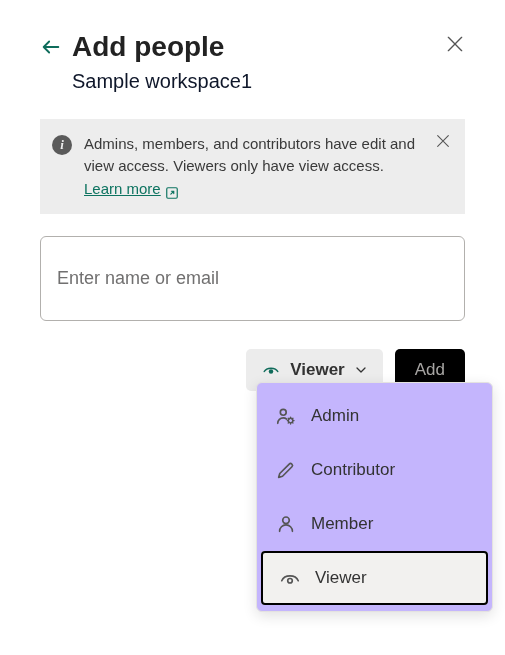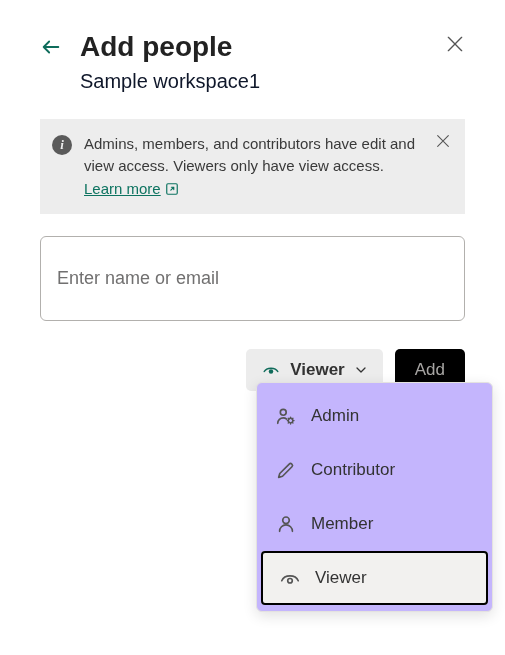--- a/index.html
+++ b/index.html
@@ -15,21 +15,21 @@
       overflow: hidden;
       color: #323130;
     }
     .panel {
       padding: 30px 40px 20px 40px;
       position: relative;
     }
     .header {
       display: flex;
       align-items: flex-start;
-      gap: 18px;
+      gap: 10px;
       margin-bottom: 12px;
     }
     .back-btn {
       margin-top: 6px;
       cursor: pointer;
       color: #0e6c5b;
     }
     .back-btn svg { width: 22px; height: 22px; }
     .title-block { flex: 1; }
     .title {
@@ -78,21 +78,21 @@
       flex: 1;
       font-size: 15px;
       line-height: 1.5;
       color: #3a3a3a;
     }
     .learn-link {
       color: #0d7360;
       text-decoration: underline;
       cursor: pointer;
       display: inline-flex;
-      align-items: center;
+      align-items: flex-end;
       gap: 4px;
     }
     .learn-link svg {
       width: 14px;
       height: 14px;
       vertical-align: middle;
     }
     .info-close {
       cursor: pointer;
       color: #555;

